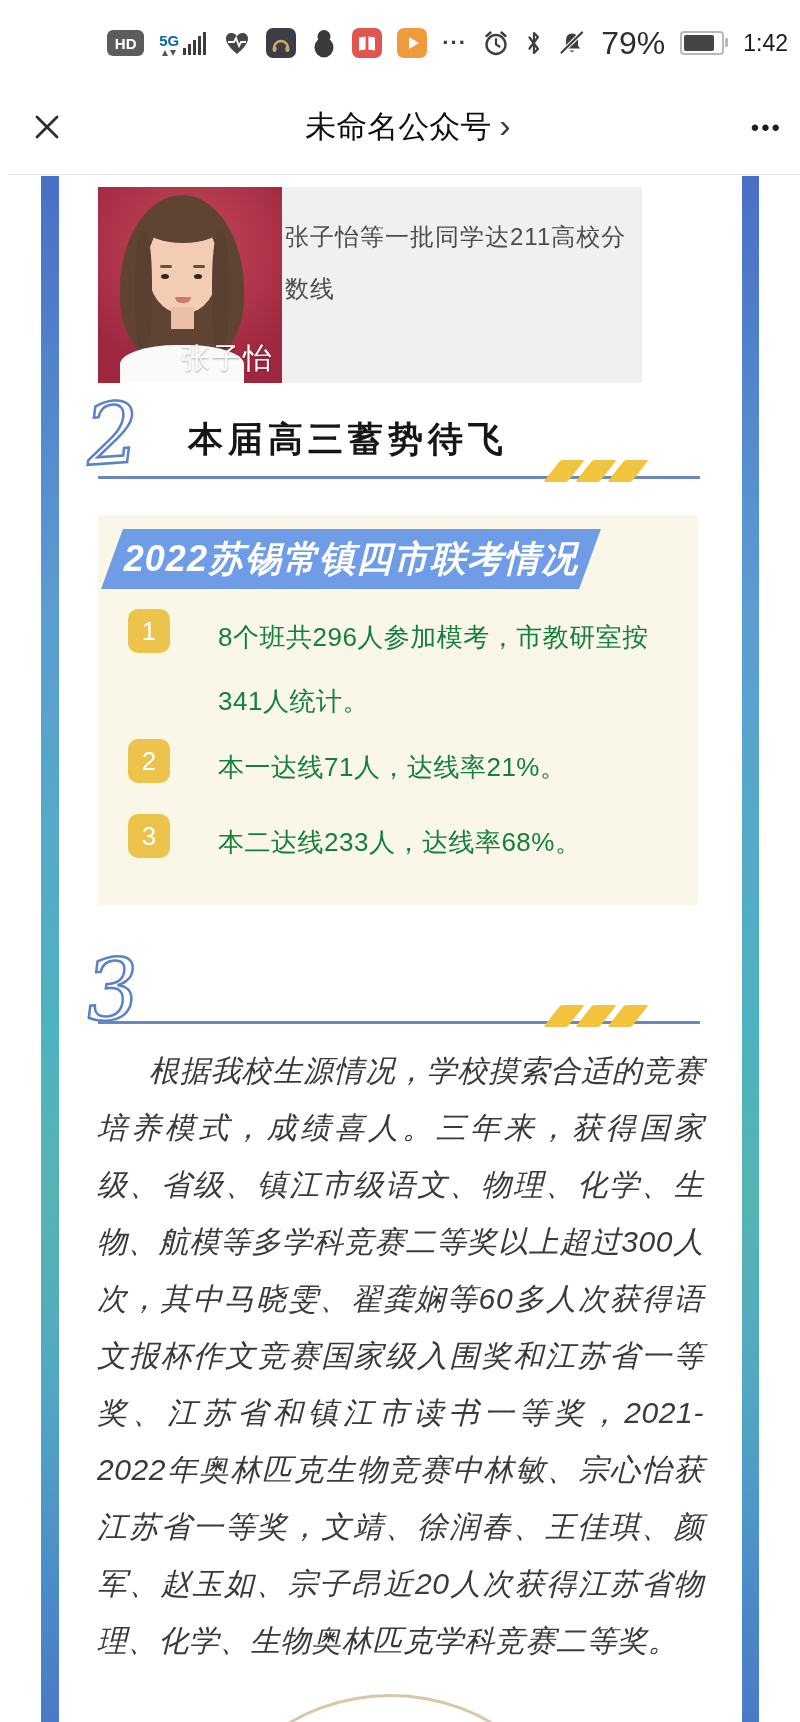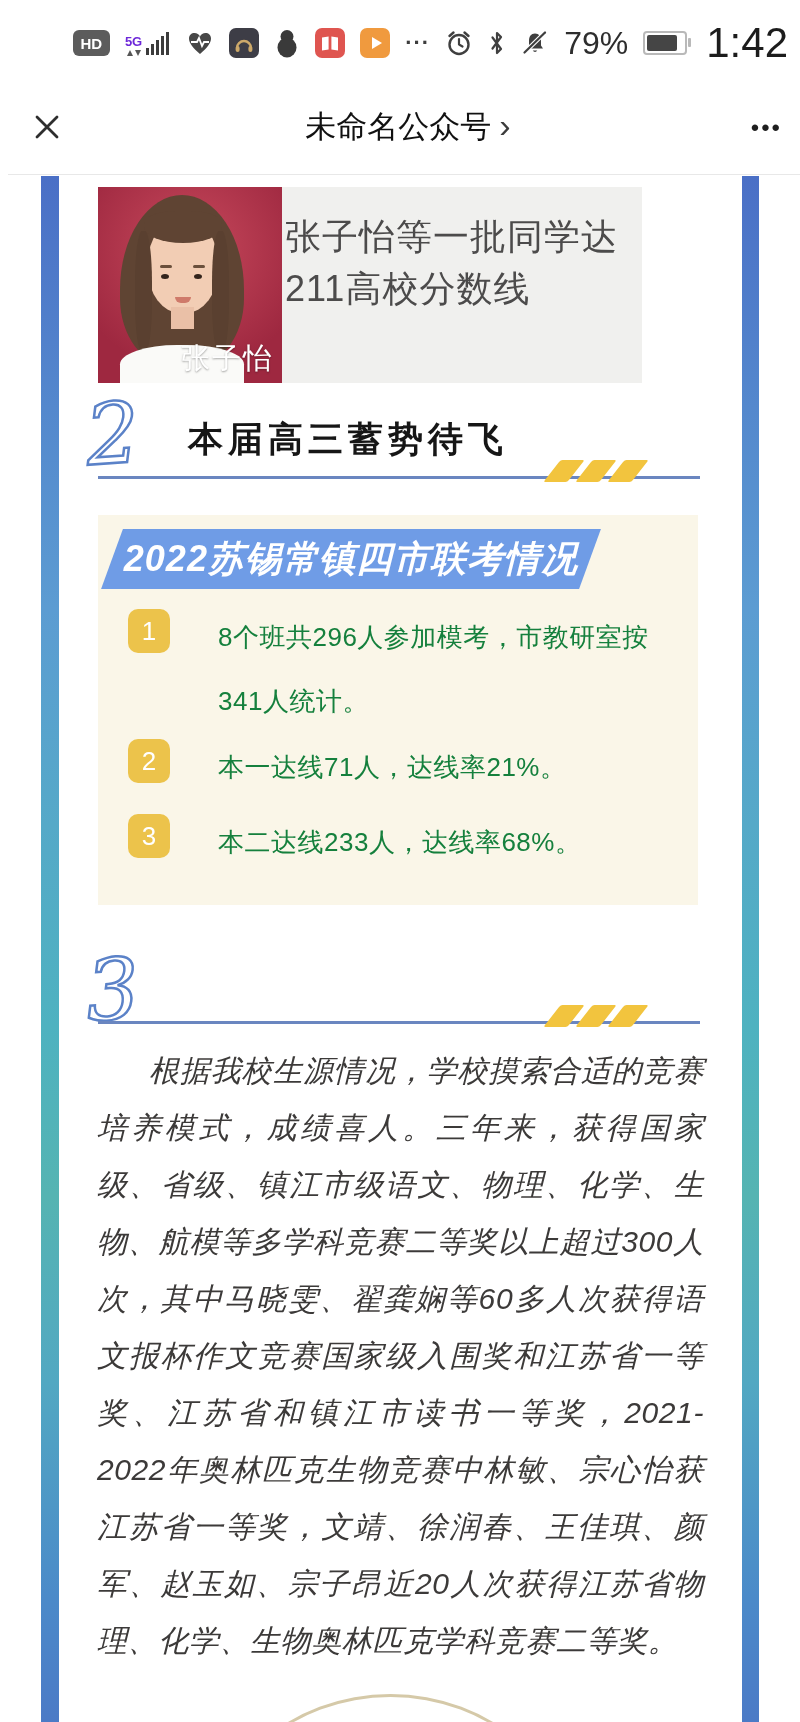--- a/index.html
+++ b/index.html
@@ -6,30 +6,30 @@
   .screen{position:relative;width:800px;height:1722px;background:#ffffff;overflow:hidden;
     font-family:"Liberation Sans","DejaVu Sans",sans-serif;}
 
   
   .status-bar{position:absolute;left:0;top:0;width:800px;height:86px;display:flex;align-items:center;}
   .sb-cluster{margin-left:auto;display:flex;align-items:center;gap:15px;padding-right:12px;}
   .sb-hd{width:37px;height:26px;background:#5c5c5c;border-radius:6px;color:#fff;font-size:15px;
     font-weight:bold;display:flex;align-items:center;justify-content:center;}
   .sb-net{display:flex;align-items:flex-end;gap:3px;}
   .sb-5g{display:flex;flex-direction:column;align-items:center;line-height:1;}
-  .sb-5g .g{font-size:13px;font-weight:bold;color:#6d28d9;}
+  .sb-5g .g{font-size:15px;font-weight:bold;color:#0369a1;}
   .arrows{display:flex;gap:2px;margin-top:2px;}
   .tri-up{width:0;height:0;border-left:3px solid transparent;border-right:3px solid transparent;border-bottom:6px solid #555;}
   .tri-dn{width:0;height:0;border-left:3px solid transparent;border-right:3px solid transparent;border-top:6px solid #555;}
   .sb-ellipsis{font-size:22px;font-weight:bold;color:#3d3d3d;letter-spacing:1px;}
   .sb-pct{font-size:32px;color:#2e2e2e;}
   .sb-batt{position:relative;width:40px;height:20px;border:2px solid #b9b9b9;border-radius:4px;}
   .sb-batt .fill{position:absolute;left:2px;top:2px;bottom:2px;width:74%;background:#454545;border-radius:2px;}
   .sb-batt .nub{position:absolute;right:-6px;top:5px;width:3px;height:9px;background:#b9b9b9;border-radius:1px;}
-  .sb-time{font-size:42px;color:#1c1c1c;margin-left:4px;}
+  .sb-time{font-size:23px;color:#1c1c1c;margin-left:4px;}
 
   
   .nav-bar{position:absolute;left:8px;top:80px;width:800px;height:94px;background:#fff;
     border-bottom:1px solid #e8e8e8;display:flex;align-items:center;}
   .nav-close{position:absolute;left:24px;top:32px;width:30px;height:30px;cursor:pointer;}
   .nav-title-wrap{margin:0 auto;display:flex;align-items:center;gap:8px;}
   .nav-title{font-size:31px;color:#111;}
   .nav-chevron{font-size:34px;color:#3c3c3c;line-height:1;transform:translateY(-2px);}
   .nav-more{position:absolute;right:26px;top:34px;font-size:24px;letter-spacing:2px;color:#1f1f1f;cursor:pointer;}
 
@@ -53,21 +53,21 @@
   .brow{position:absolute;top:78px;width:12px;height:3px;background:#6b503c;border-radius:2px;}
   .brow.l{left:62px;} .brow.r{left:95px;}
   .eye{position:absolute;top:87px;width:8px;height:5px;background:#33241c;border-radius:50%;}
   .eye.l{left:63px;} .eye.r{left:96px;}
   .mouth{position:absolute;left:77px;top:110px;width:16px;height:6px;background:#cf7a6a;border-radius:0 0 8px 8px;}
   .neck{position:absolute;left:73px;top:120px;width:23px;height:22px;background:#eac0a7;}
   .shirt{position:absolute;left:22px;bottom:-4px;width:124px;height:42px;background:#fafaf8;
     border-radius:46% 46% 0 0;}
   .photo-label{position:absolute;right:8px;bottom:4px;color:#fff;font-size:29px;letter-spacing:2px;
     text-shadow:0 1px 2px rgba(0,0,0,.35);}
-  .photo-caption{position:absolute;left:187px;top:24px;width:348px;font-size:36px;line-height:52px;
+  .photo-caption{position:absolute;left:187px;top:24px;width:348px;font-size:24px;line-height:52px;
     color:#4c4b4b;letter-spacing:1px;}
 
   
   .big-num{position:absolute;font-family:"DejaVu Serif",serif;font-style:italic;font-size:84px;line-height:1;
     color:#ffffff;-webkit-text-stroke:2.5px #5b82c8;transform:rotate(-4deg);}
   .sec-title{position:absolute;font-size:35px;font-weight:800;color:#161616;letter-spacing:5px;}
   .sec-line{position:absolute;width:602px;height:2.5px;background:#6a86c0;}
   .chevrons{position:absolute;display:flex;gap:8px;}
   .chevrons span{display:block;width:24px;height:22px;background:#f2c43e;transform:skewX(-38deg);border-radius:2px;}
 

